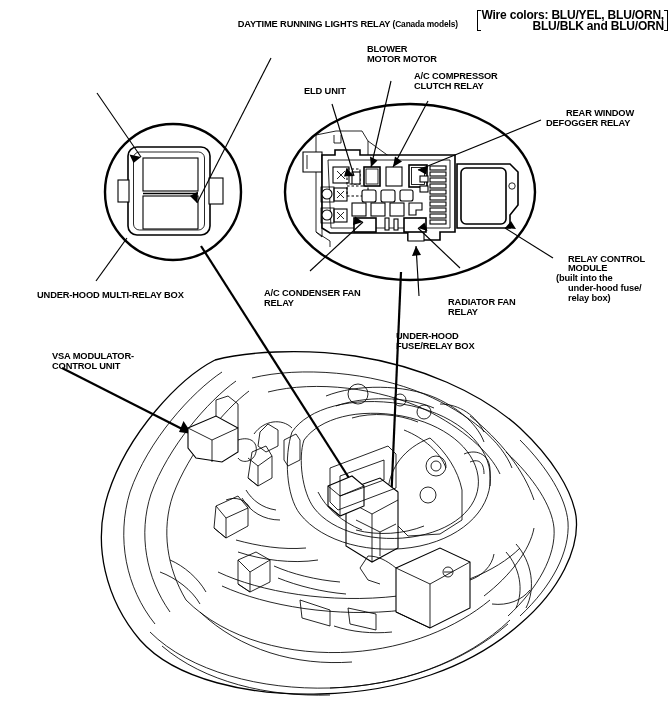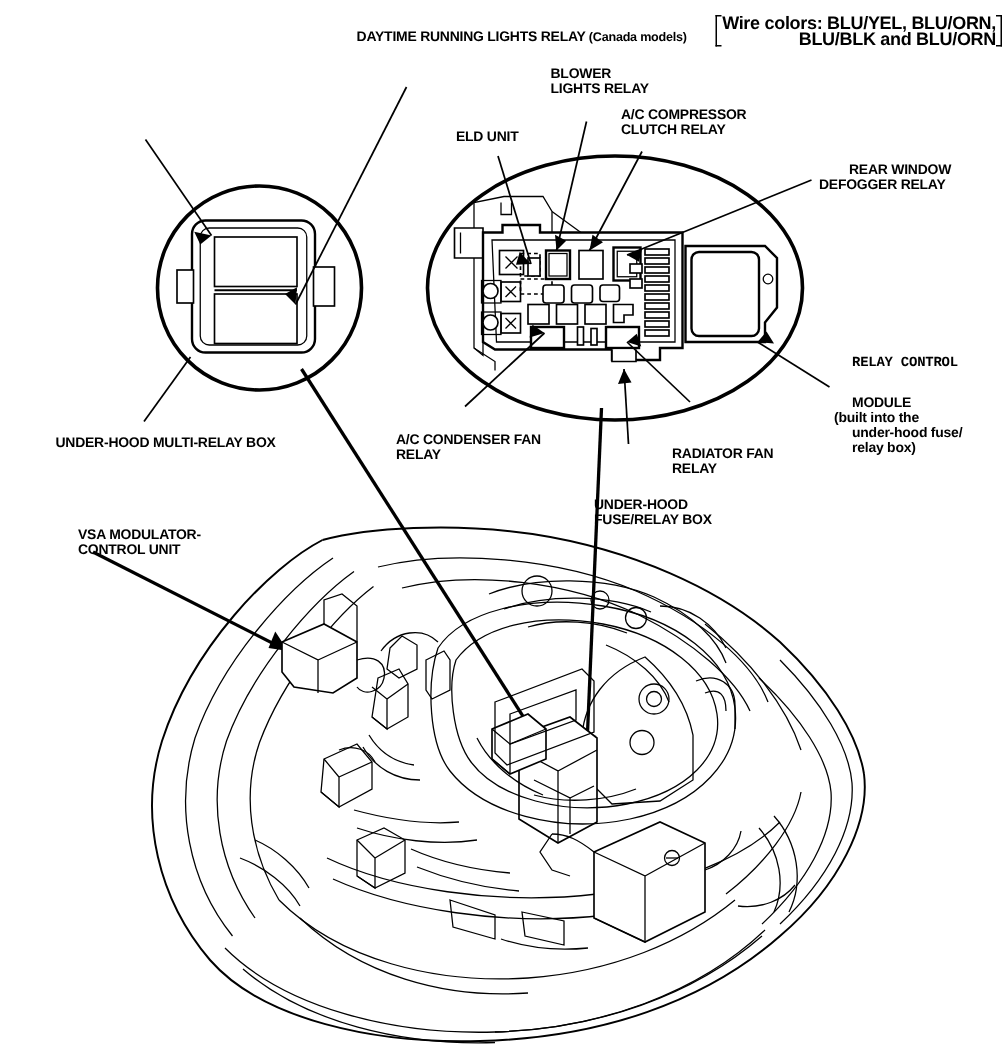--- a/index.html
+++ b/index.html
@@ -315,29 +315,29 @@
     <span class="brk"><span>Wire colors: BLU/YEL, BLU/ORN,</span><br><span>BLU/BLK and BLU/ORN</span></span>
   </div>
 
   <div class="lbl" style="left:228px; top:8px;">
     <span>DAYTIME RUNNING LIGHTS RELAY</span><span style="font-size:8.4px;"> (Canada models)</span>
   </div>
 
   <div class="lbl" style="left:304px; top:86px;">ELD UNIT</div>
 
   <div class="lbl" style="left:367px; top:44px;">BLOWER</div>
-  <div class="lbl" style="left:367px; top:54px;">LIGHTS RELAY</div>
+  <div class="lbl" style="left:367px; top:54px;">MOTOR MOTOR</div>
 
   <div class="lbl" style="left:414px; top:71px;">A/C COMPRESSOR</div>
   <div class="lbl" style="left:414px; top:81px;text-align:center;">CLUTCH RELAY</div>
 
   <div class="lbl" style="left:546px; top:108px;padding-left:20px;">REAR WINDOW</div>
   <div class="lbl" style="left:546px; top:118px;">DEFOGGER RELAY</div>
 
-  <div class="lbl" style="left:568px; top:237px;font-family:Liberation Mono, monospace;">RELAY CONTROL</div>
+  <div class="lbl" style="left:568px; top:254px;">RELAY CONTROL</div>
   <div class="lbl" style="left:568px; top:263px;">MODULE</div>
   <div class="lbl" style="left:556px; top:273px;">(built into the</div>
   <div class="lbl" style="left:568px; top:283px;">under-hood fuse/</div>
   <div class="lbl" style="left:568px; top:293px;">relay box)</div>
 
   <div class="lbl" style="left:37px; top:290px;">UNDER-HOOD MULTI-RELAY BOX</div>
 
   <div class="lbl" style="left:264px; top:288px;text-align:center;">A/C CONDENSER FAN</div>
   <div class="lbl" style="left:264px; top:298px;">RELAY</div>
 

